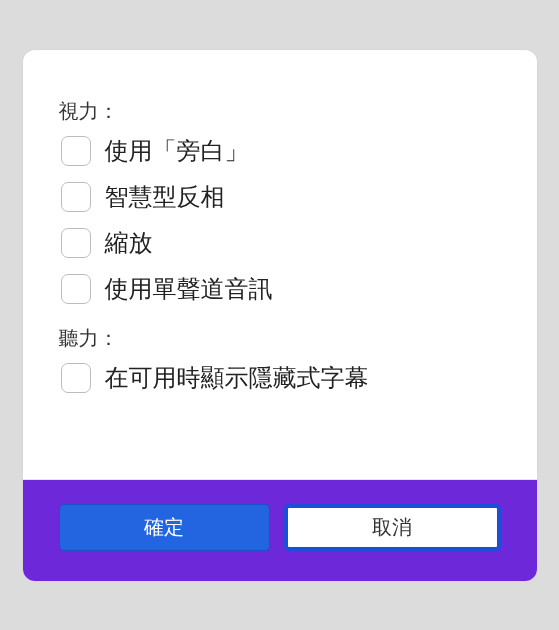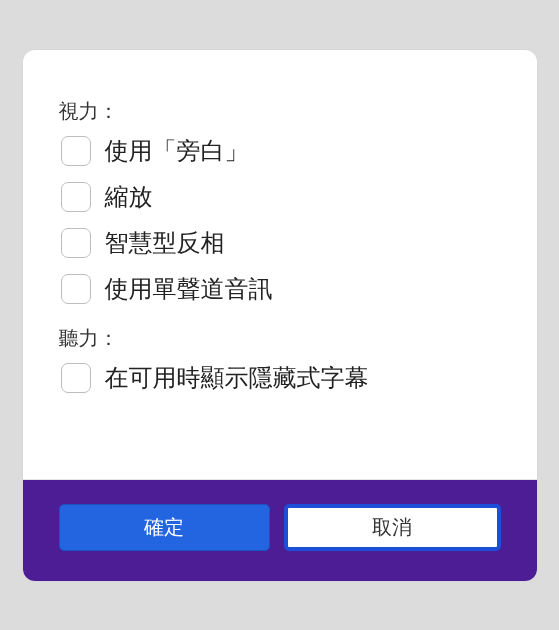--- a/index.html
+++ b/index.html
@@ -57,21 +57,21 @@
     }
     .option-label {
       font-size: 24px;
       color: #222;
     }
     .footer {
       border-top: 1px solid #e5e5e5;
       padding: 24px 36px 30px 36px;
       display: flex;
       gap: 14px;
-      background: #4c1d95;
+      background: #6d28d9;
     }
     .btn {
       flex: 1;
       height: 47px;
       border-radius: 5px;
       font-size: 20px;
       cursor: pointer;
       border: 4px solid #1d4ed8;
       background: #fff;
       color: #333;
@@ -90,26 +90,26 @@
 
     <div class="section-label">視力：</div>
 
     <div class="option-row">
       <div class="checkbox"></div>
       <span class="option-label">使用「旁白」</span>
     </div>
 
     <div class="option-row">
       <div class="checkbox"></div>
-      <span class="option-label">縮放</span>
+      <span class="option-label">智慧型反相</span>
     </div>
 
     <div class="option-row">
       <div class="checkbox"></div>
-      <span class="option-label">智慧型反相</span>
+      <span class="option-label">縮放</span>
     </div>
 
     <div class="option-row">
       <div class="checkbox"></div>
       <span class="option-label">使用單聲道音訊</span>
     </div>
 
     <div class="section-label">聽力：</div>
 
 

